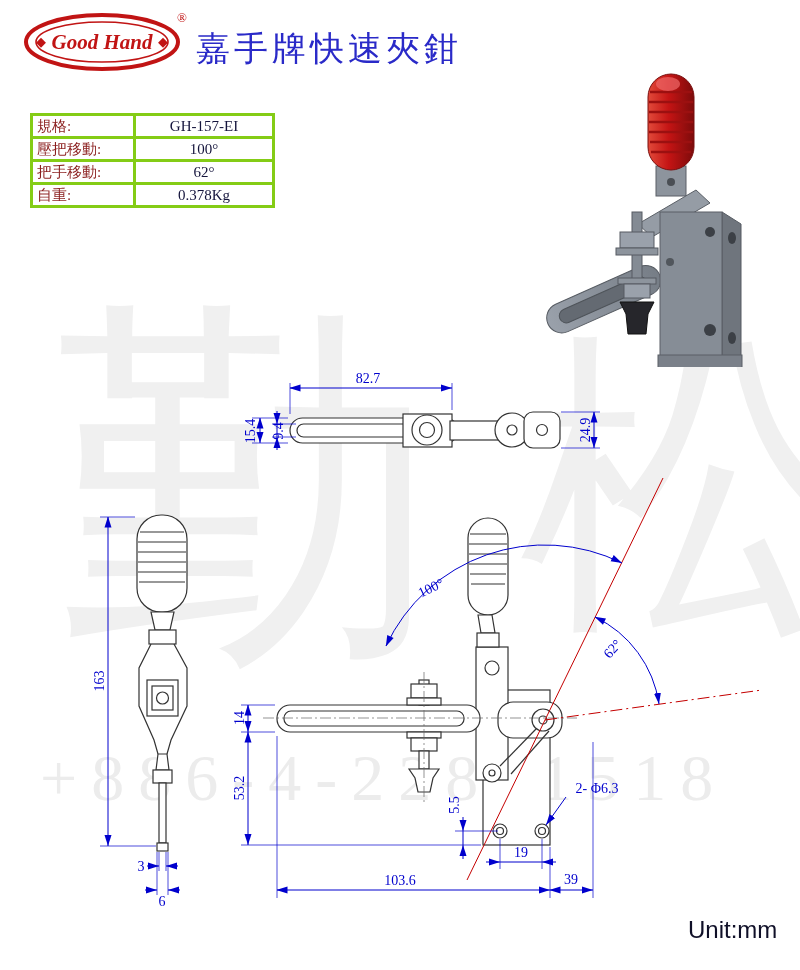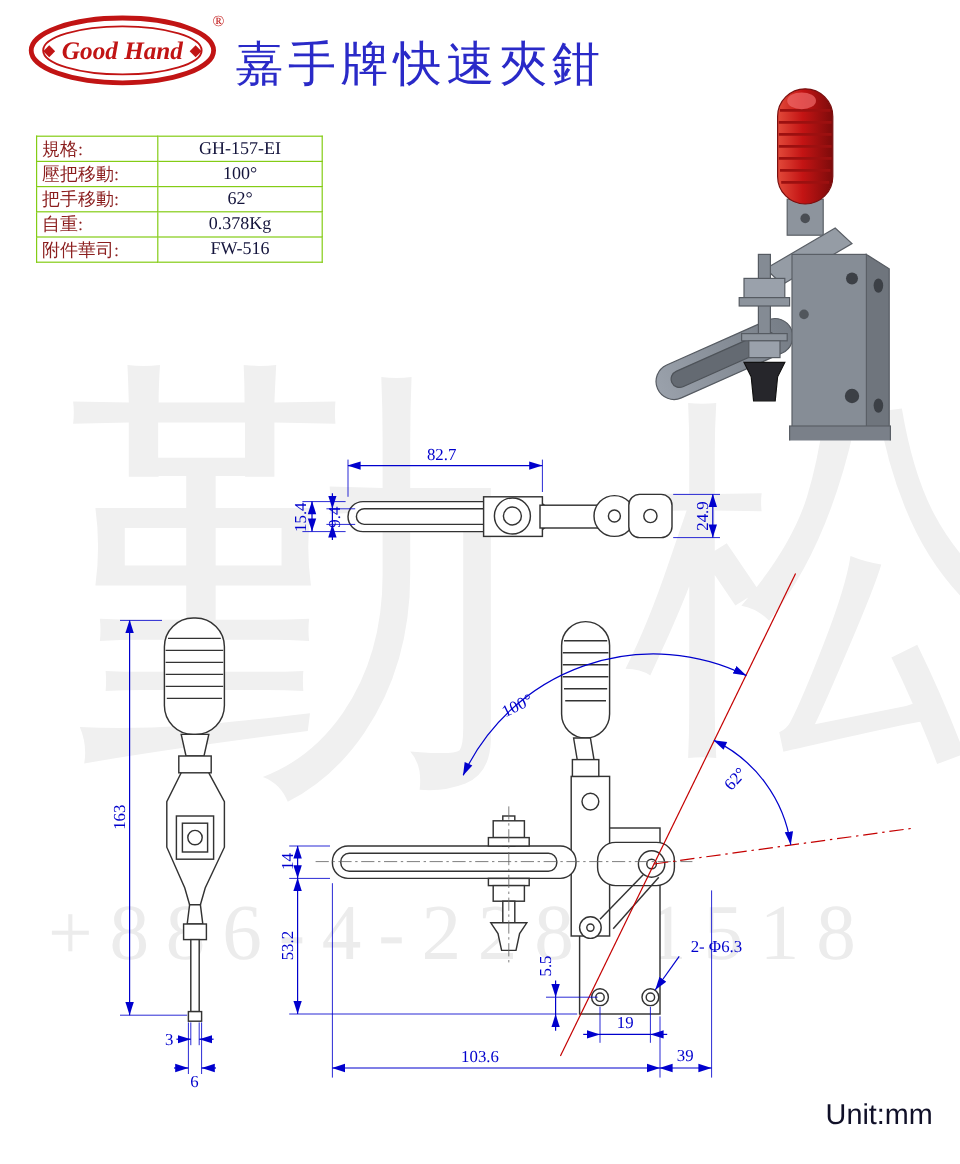--- a/index.html
+++ b/index.html
@@ -5,25 +5,25 @@
   html,body{margin:0;padding:0;background:#fff;}
   .page{position:relative;width:800px;height:970px;background:#fff;overflow:hidden;
         font-family:"Liberation Serif",serif;}
   
   .wm{position:absolute;color:#f0f0f0;z-index:0;user-select:none;line-height:1;}
   .wm-char-left{left:55px;top:300px;font-size:380px;}
   .wm-char-right{left:520px;top:330px;font-size:320px;}
   .wm-phone{left:40px;top:745px;font-size:66px;letter-spacing:14px;color:#ececec;white-space:nowrap;}
   
   .logo{position:absolute;left:22px;top:8px;z-index:2;}
-  .title{position:absolute;left:196px;top:26px;z-index:2;font-size:40px;color:#2a2ac8;
+  .title{position:absolute;left:196px;top:26px;z-index:2;font-size:34px;color:#2a2ac8;
          letter-spacing:4px;font-weight:400;}
   
   .spec{position:absolute;left:30px;top:113px;z-index:2;border-collapse:collapse;}
-  .spec td{border:1px solid #84cc16;font-size:15px;height:20px;padding:0 4px;background:#fff;}
+  .spec td{border:3px solid #84cc16;font-size:15px;height:20px;padding:0 4px;background:#fff;}
   .spec td.lbl{width:92px;color:#8b1e1e;text-align:left;}
   .spec td.val{width:128px;color:#14143c;text-align:center;}
   
   .dwg{position:absolute;left:0;top:350px;z-index:1;}
   .render{position:absolute;left:520px;top:62px;z-index:1;}
   .o{fill:#fff;stroke:#333;stroke-width:1.2;}
   .oln{fill:none;stroke:#333;stroke-width:1.2;}
   .dim{stroke:#0000cd;stroke-width:1;fill:none;}
   .ext{stroke:#0000cd;stroke-width:0.7;fill:none;}
   .red{stroke:#c40000;stroke-width:1;fill:none;}
@@ -63,24 +63,20 @@
         <td class="lbl">壓把移動:</td>
         <td class="val">100°</td>
       </tr>
       <tr>
         <td class="lbl">把手移動:</td>
         <td class="val">62°</td>
       </tr>
       <tr>
         <td class="lbl">自重:</td>
         <td class="val">0.378Kg</td>
-      </tr>
-      <tr>
-        <td class="lbl">附件華司:</td>
-        <td class="val">FW-516</td>
       </tr>
     </tbody>
   </table>
 
   <svg class="render" width="270" height="305" viewBox="0 0 270 305">
     <defs>
       <linearGradient id="gradRed" x1="0" y1="0" x2="1" y2="0">
         <stop offset="0" stop-color="#e24a3a"></stop>
           <stop offset="0.45" stop-color="#c41414"></stop>
           <stop offset="1" stop-color="#7c0b0b"></stop>

